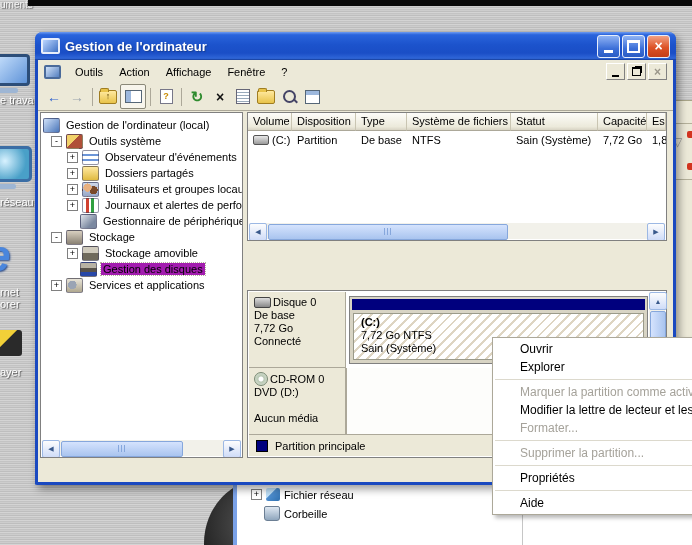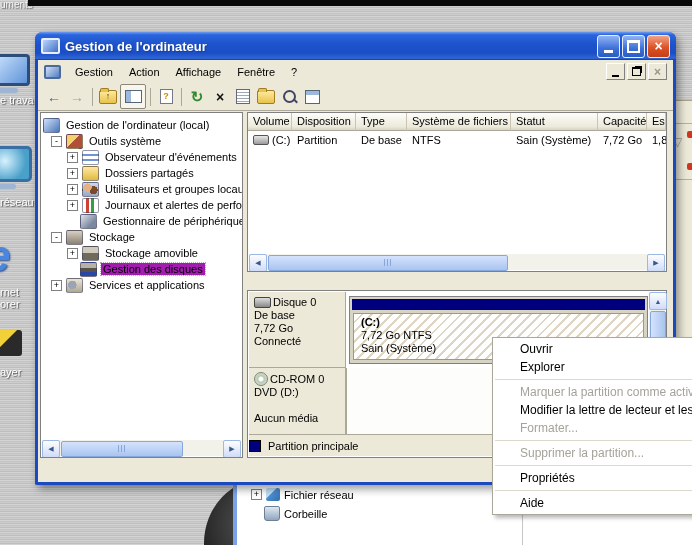--- a/index.html
+++ b/index.html
@@ -109,21 +109,21 @@
   .i-diskmgmt{background:linear-gradient(180deg,#b8b2a4 0 5px,#58524a 5px 9px,#2848a8 9px)}
   .i-services{background:radial-gradient(circle at 35% 45%,#9aa4b4 0 35%,transparent 36%),linear-gradient(#e8e4d8,#b0a890)}
   .tree-hsb{position:absolute;left:1px;right:1px;bottom:1px;height:16px;display:flex;background:#f2f1ea}
   .sbtn{width:16px;height:16px;flex:none;background:linear-gradient(180deg,#fdfdfd,#cfdcf8);
     border:1px solid #9cb8e4;border-radius:2px;color:#39598c;font-size:7px;display:flex;align-items:center;justify-content:center}
   .hthumb{height:14px;margin-top:1px;background:linear-gradient(180deg,#d5e3fd,#a9c4ef);
     border:1px solid #86a7dc;border-radius:2px;position:relative}
   .hthumb:after{content:"";position:absolute;left:50%;top:3px;width:8px;height:7px;margin-left:-4px;
     background:repeating-linear-gradient(90deg,#86a7dc 0 1px,transparent 1px 3px)}
   .rpane{position:absolute;left:209px;top:80px;width:420px;height:346px}
-  .vlist{position:absolute;left:0;top:0;width:420px;height:160px;background:#fff;
+  .vlist{position:absolute;left:0;top:0;width:420px;height:129px;background:#fff;
     border:1px solid #808080;box-sizing:border-box;overflow:hidden}
   .vhead{display:flex;height:18px;font-size:11px}
   .vh{box-sizing:border-box;padding:2px 0 0 5px;background:linear-gradient(180deg,#fdfcf9,#eceadb 80%,#d8d4c4);
     border-right:1px solid #c9c5b2;border-bottom:1px solid #aca899;white-space:nowrap;overflow:hidden;flex:none}
   .vrow{display:flex;height:17px;font-size:11px;align-items:center}
   .vc{box-sizing:border-box;padding-left:5px;white-space:nowrap;overflow:hidden;flex:none;display:flex;align-items:center;gap:3px}
   .drive-ico{width:14px;height:8px;background:linear-gradient(180deg,#e8e8e8,#9a9a9a);border:1px solid #555;
     border-radius:2px;flex:none}
   .list-hsb{position:absolute;left:1px;right:1px;bottom:1px;height:16px;display:flex;background:#f2f1ea}
   .splitterh{position:absolute;left:0;top:173px;width:420px;height:5px;background:#ece9d8}
@@ -136,21 +136,21 @@
   .dv-title{font-weight:normal;display:flex;align-items:center;gap:2px}
   .disk-ico{width:15px;height:9px;background:linear-gradient(180deg,#ddd,#888);border:1px solid #444;border-radius:2px}
   .cd-ico{width:12px;height:12px;border-radius:50%;background:radial-gradient(circle,#fff 0 2px,#b9c8b4 3px,#dfe8da);border:1px solid #7a8a74}
   .part-outer{position:absolute;left:100px;right:17px;top:4px;height:66px;border:1px solid #808080;background:#d8d4c4}
   .part-band{position:absolute;left:2px;right:2px;top:2px;height:11px;background:#00007e}
   .hatch{position:absolute;left:3px;right:3px;top:16px;bottom:3px;border:1px solid #9a9a8a;
     background:repeating-linear-gradient(135deg,#fff 0 5px,#ded5c2 5px 7px);
     font-size:11px;line-height:13px;padding:2px 0 0 7px;box-sizing:border-box}
   .cd-zone{position:absolute;left:97px;right:0;top:0;bottom:0;border-left:1px solid #aca899;background:#fdfdfb}
   .legend{position:absolute;left:1px;right:1px;bottom:1px;height:21px;background:#ece9d8;
-    border-top:1px solid #aca899;display:flex;align-items:center;padding-left:0;font-size:11px;gap:7px}
+    border-top:1px solid #aca899;display:flex;align-items:center;padding-left:7px;font-size:11px;gap:7px}
   .lg-sq{width:10px;height:10px;background:#00007e;border:1px solid #000;flex:none}
   .vsb{position:absolute;right:1px;top:1px;width:16px;height:144px;background:#f2f1ea;display:flex;flex-direction:column}
   .vthumb{width:14px;margin-left:1px;height:26px;background:linear-gradient(90deg,#d5e3fd,#a9c4ef);
     border:1px solid #86a7dc;border-radius:2px}
   .statusbar{position:absolute;left:2px;right:2px;bottom:2px;height:15px;background:#ece9d8}
   
   .cmenu{position:absolute;left:492px;top:337px;width:238px;z-index:20;background:#fff;
     border:1px solid #aca899;box-shadow:3px 3px 4px rgba(0,0,0,.28);padding:2px 0;font-size:12px}
   .mi{height:18px;line-height:18px;padding-left:27px;white-space:nowrap;overflow:hidden}
   .mi.dis{color:#a5a29a}
@@ -217,21 +217,21 @@
     <span class="tbtn">
         <span class="g-max"></span>
       </span>
     <span class="tbtn close">
         <span class="g-x">×</span>
       </span>
   </div>
 
   <div class="menubar">
     <span class="mb-ico"></span>
-    <span class="mb-item">Gestion</span>
+    <span class="mb-item">Outils</span>
     <span class="mb-item">Action</span>
     <span class="mb-item">Affichage</span>
     <span class="mb-item">Fenêtre</span>
     <span class="mb-item">?</span>
     <span class="mdi">
       <span class="mdi-btn">
           <span class="mdi-min"></span>
         </span>
       <span class="mdi-btn">
           <span class="mdi-rest"></span>

